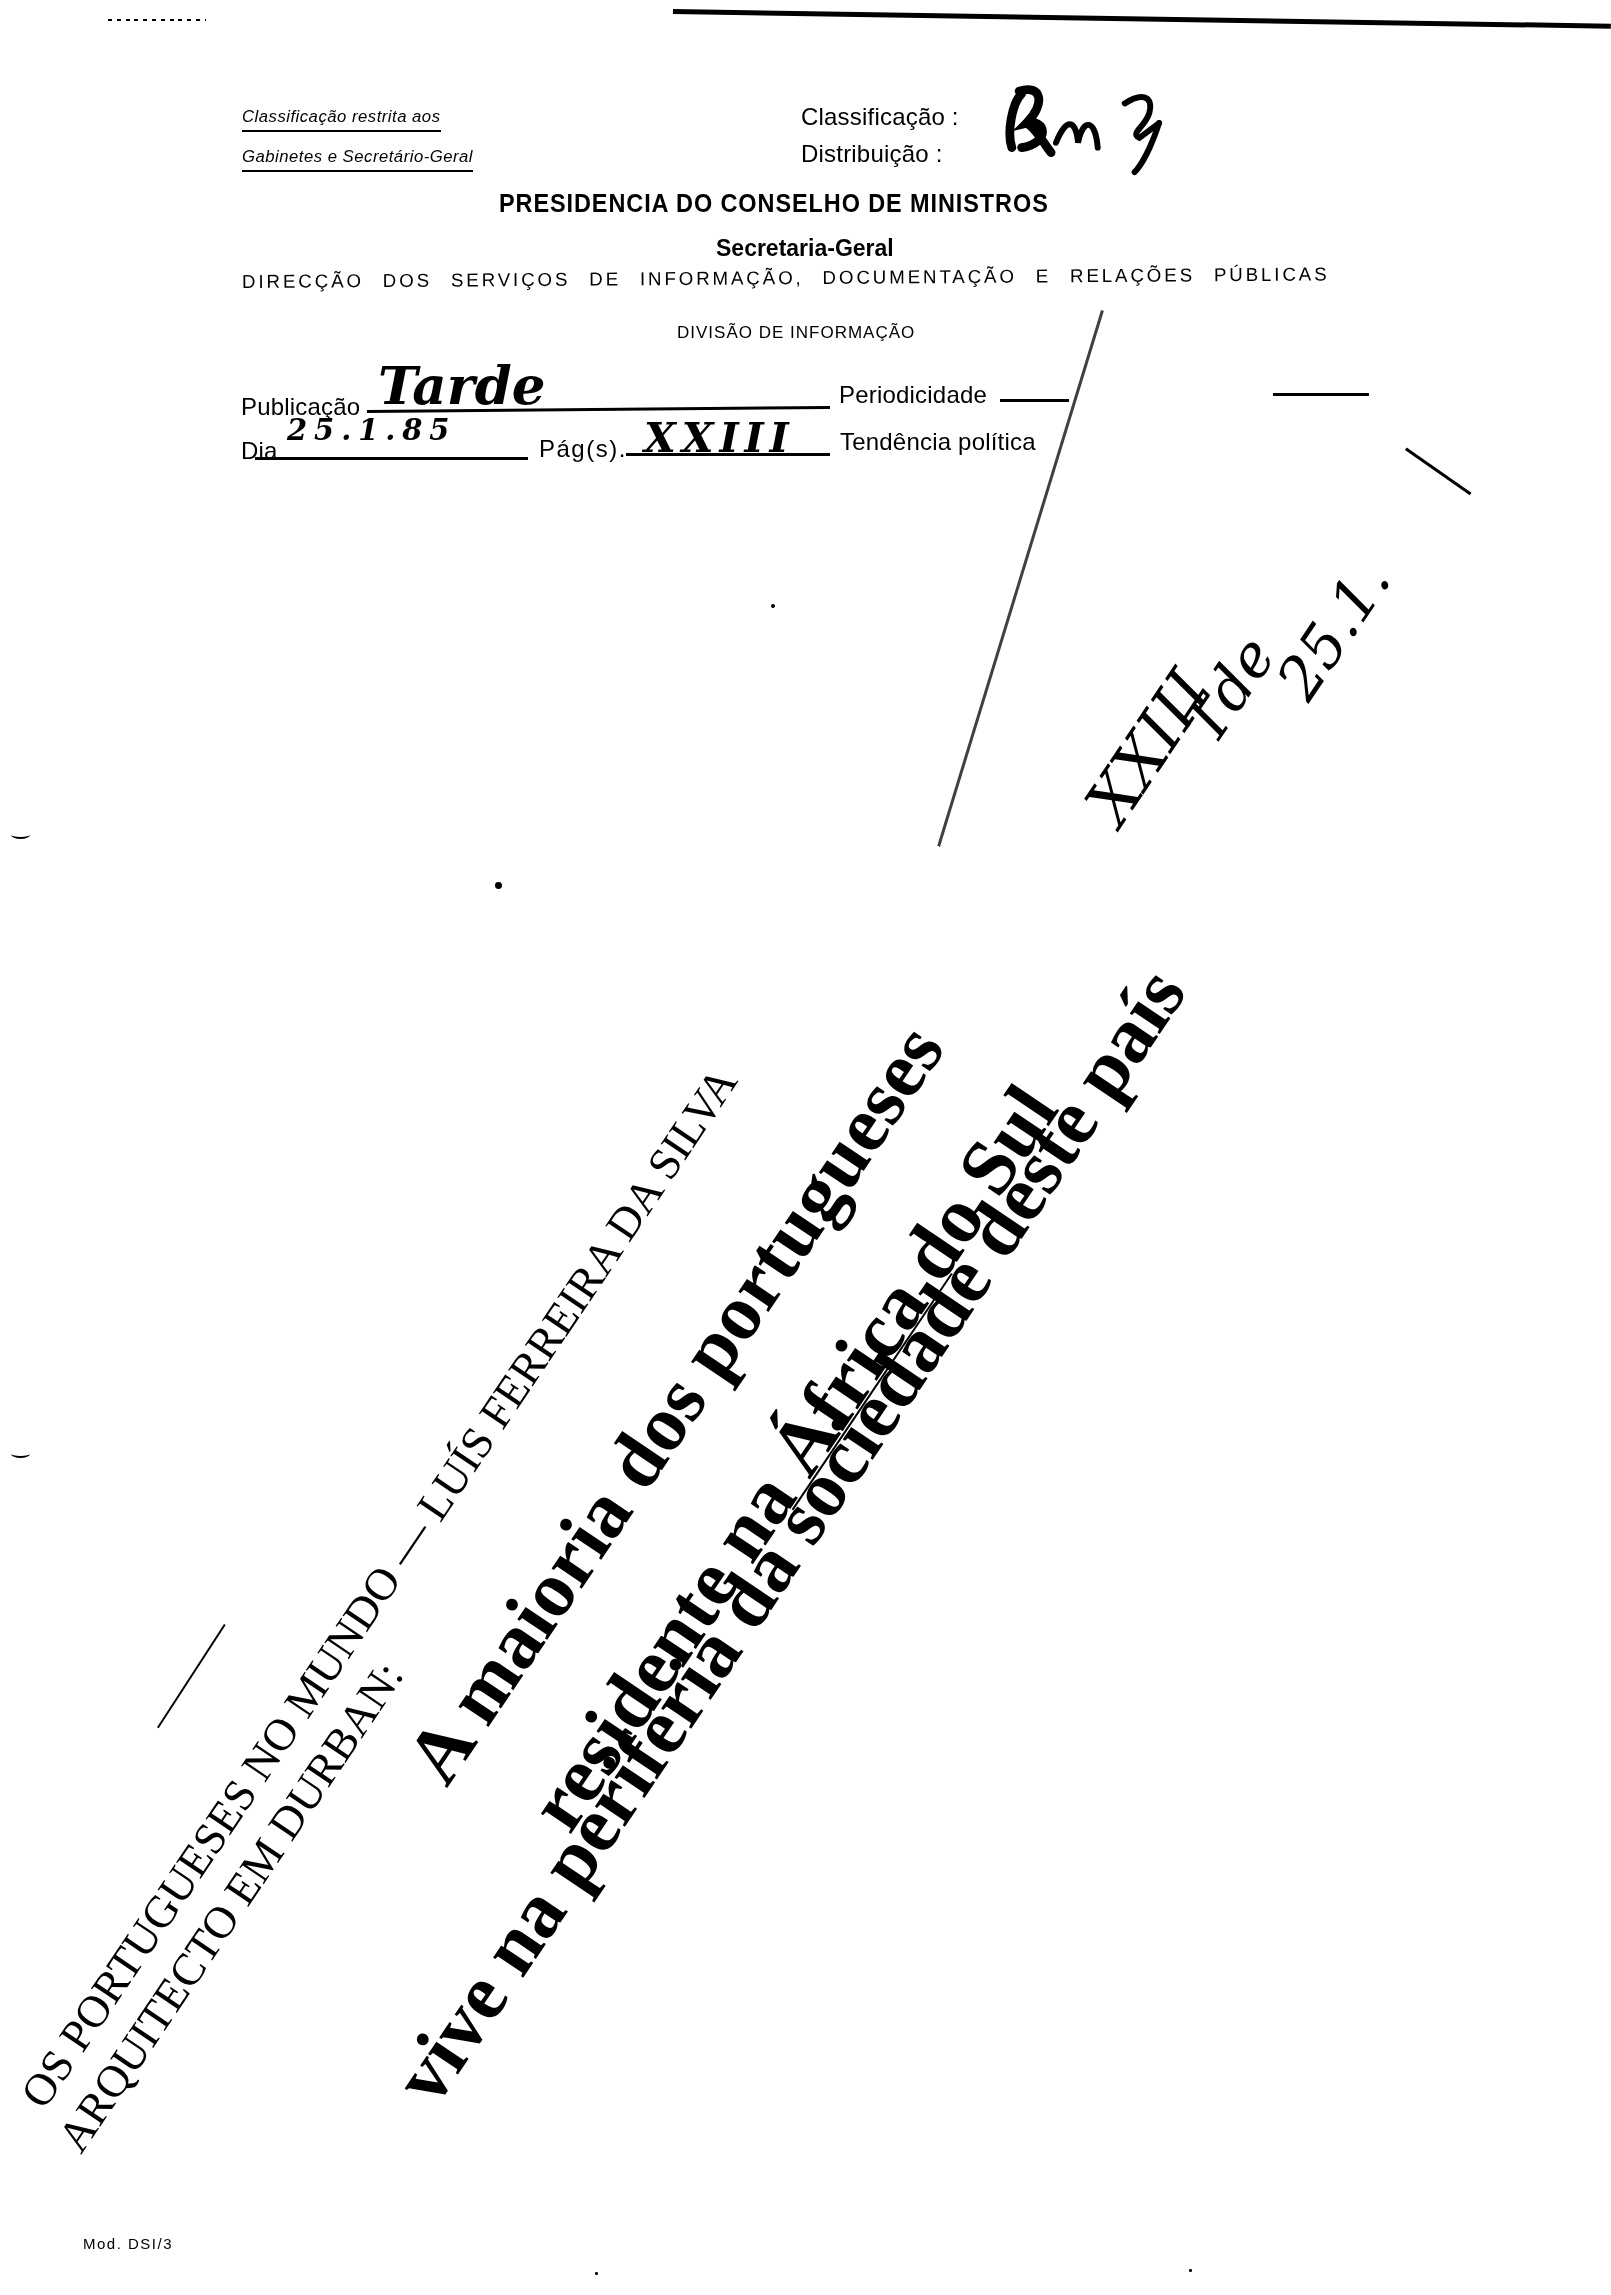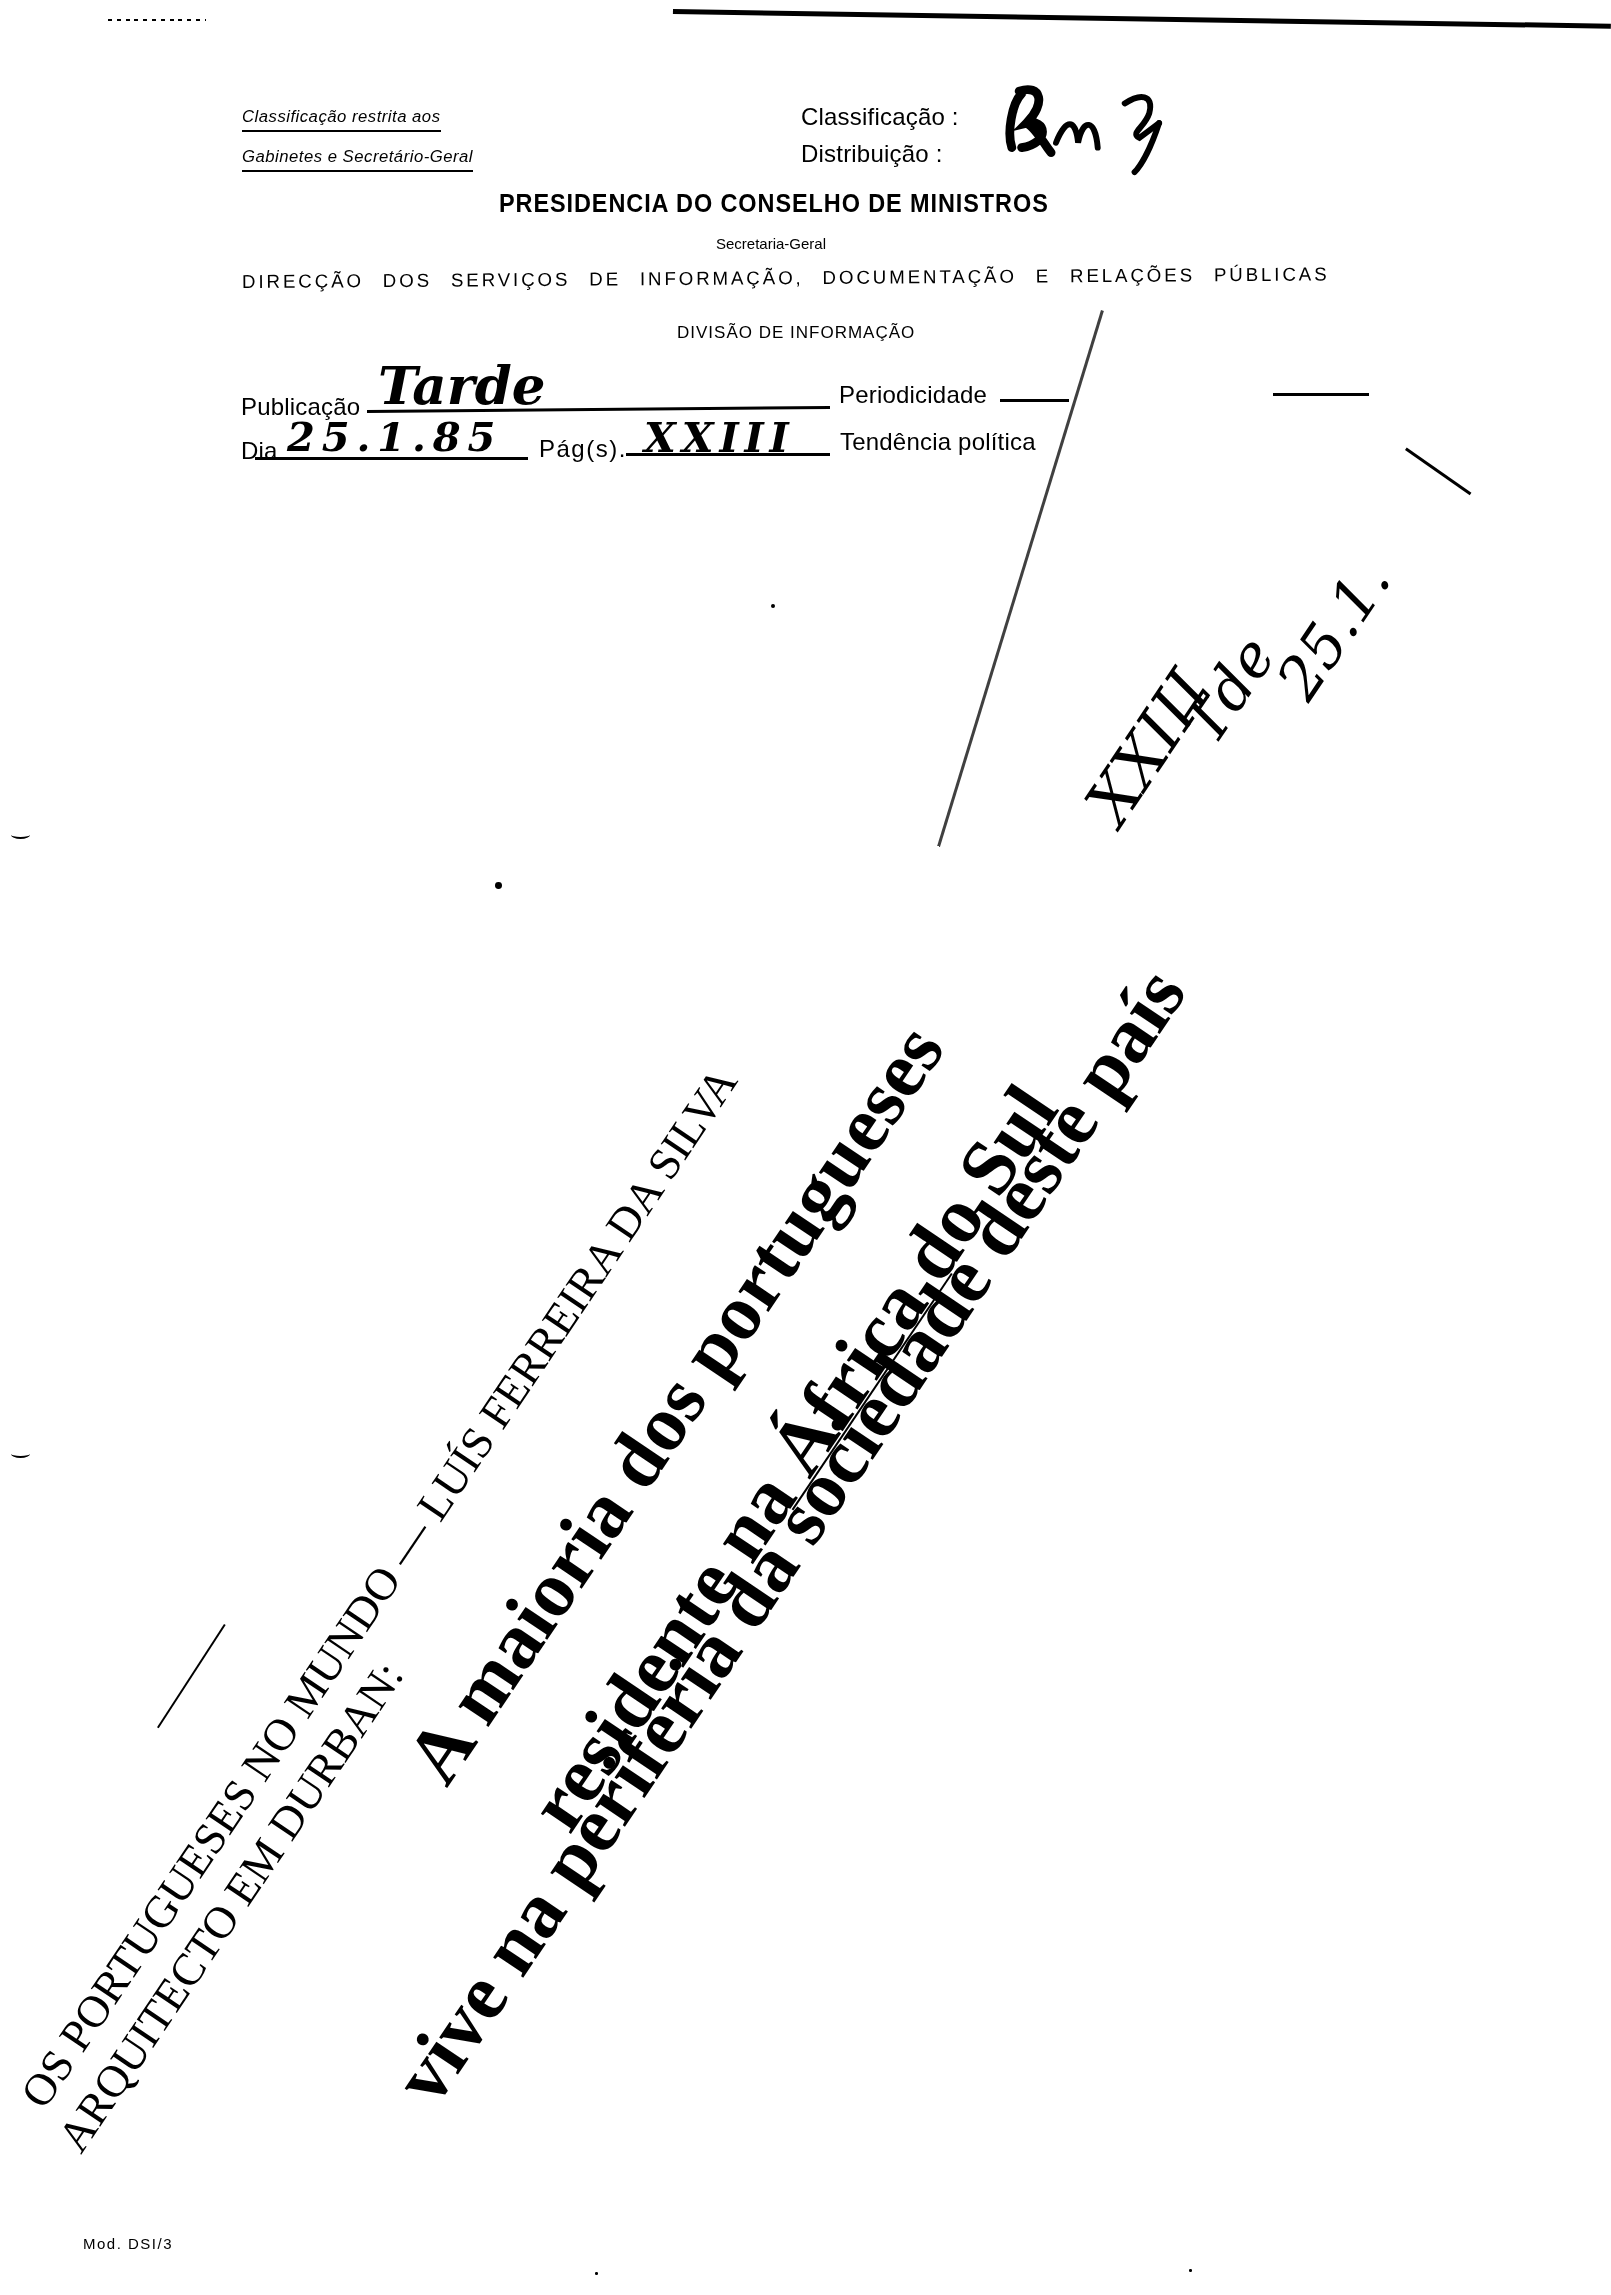--- a/index.html
+++ b/index.html
@@ -35,35 +35,35 @@
 <div class="abs" style="left:992px; top:74px; width:236px; height:108px;">
   <svg width="236" height="108" viewBox="0 0 480 220">
     <path d="M60 40 C40 60, 30 120, 40 150 M55 35 C100 20, 110 60, 70 100 C110 90, 120 140, 60 150 M70 100 C90 110 110 150 120 160" stroke="#000" stroke-width="18" fill="none" stroke-linecap="round"></path>
     <path d="M130 140 C150 90, 170 90, 175 140 C185 90, 210 90, 215 150" stroke="#000" stroke-width="12" fill="none" stroke-linecap="round"></path>
     <path d="M270 60 C300 40, 330 40, 320 80 C310 110, 280 120, 300 130 L340 100" stroke="#000" stroke-width="12" fill="none" stroke-linecap="round"></path>
     <path d="M340 100 C320 160, 300 190, 290 200" stroke="#000" stroke-width="12" fill="none" stroke-linecap="round"></path>
   </svg>
 </div>
 
 <div class="abs sans title1" style="left:499px; top:189px;">PRESIDENCIA DO CONSELHO DE MINISTROS</div>
-<div class="abs sans" style="left:716px; top:235px; font-size:15px; font-weight:normal;">Secretaria-Geral</div>
+<div class="abs sans" style="left:716px; top:235px; font-size:23px; font-weight:bold;">Secretaria-Geral</div>
 <div class="abs sans" style="left:242px; top:271px; font-size:18.7px; letter-spacing:2.9px; word-spacing:10.8px; transform:rotate(-0.4deg); transform-origin:0 0;">DIRECÇÃO DOS SERVIÇOS DE INFORMAÇÃO, DOCUMENTAÇÃO E RELAÇÕES PÚBLICAS</div>
 <div class="abs sans" style="left:677px; top:323px; font-size:17px; font-weight:normal; letter-spacing:1px;text-align:center;">DIVISÃO DE INFORMAÇÃO</div>
 
 <div class="abs sans label" style="left:241px; top:393px;">Publicação</div>
 <div class="abs rule" style="left:367px; top:408px; width:463px; transform:rotate(-0.5deg);"></div>
 <div class="abs hand" style="left:378px; top:354px; font-size:53px;">Tarde</div>
 
 <div class="abs sans label" style="left:839px; top:381px;">Periodicidade</div>
 <div class="abs rule" style="left:1000px; top:399px; width:69px;"></div>
 <div class="abs rule" style="left:1273px; top:393px; width:96px;"></div>
 
 <div class="abs sans label" style="left:241px; top:437px;">Dia</div>
 <div class="abs rule" style="left:255px; top:457px; width:273px;"></div>
-<div class="abs hand" style="left:287px; top:413px; font-size:40px; letter-spacing:6.9px;">25.1.85</div>
+<div class="abs hand" style="left:287px; top:413px; font-size:29px; letter-spacing:6.9px;">25.1.85</div>
 
 <div class="abs sans label" style="left:539px; top:435px; letter-spacing:1.5px;">Pág(s).</div>
 <div class="abs rule" style="left:626px; top:453px; width:204px;"></div>
 <div class="abs hand" style="left:644px; top:414px; font-size:41px; letter-spacing:5.9px;">XXIII</div>
 
 <div class="abs sans label" style="left:840px; top:428px;">Tendência política</div>
 
 <div class="abs" style="left:1101px; top:310px; width:2.9px; height:934px; background:linear-gradient(#000 0 60%, transparent 60%); transform:rotate(17deg); transform-origin:0 0; opacity:0.75;"></div>
 <div class="abs" style="left:1405px; top:450px; width:2.5px; height:79px; background:#000; transform:rotate(-55deg); transform-origin:0 0;"></div>
 <div class="abs" style="left:951px; top:1273px; width:2px; height:285px; background:#000; transform:rotate(34deg); transform-origin:0 0;"></div>

